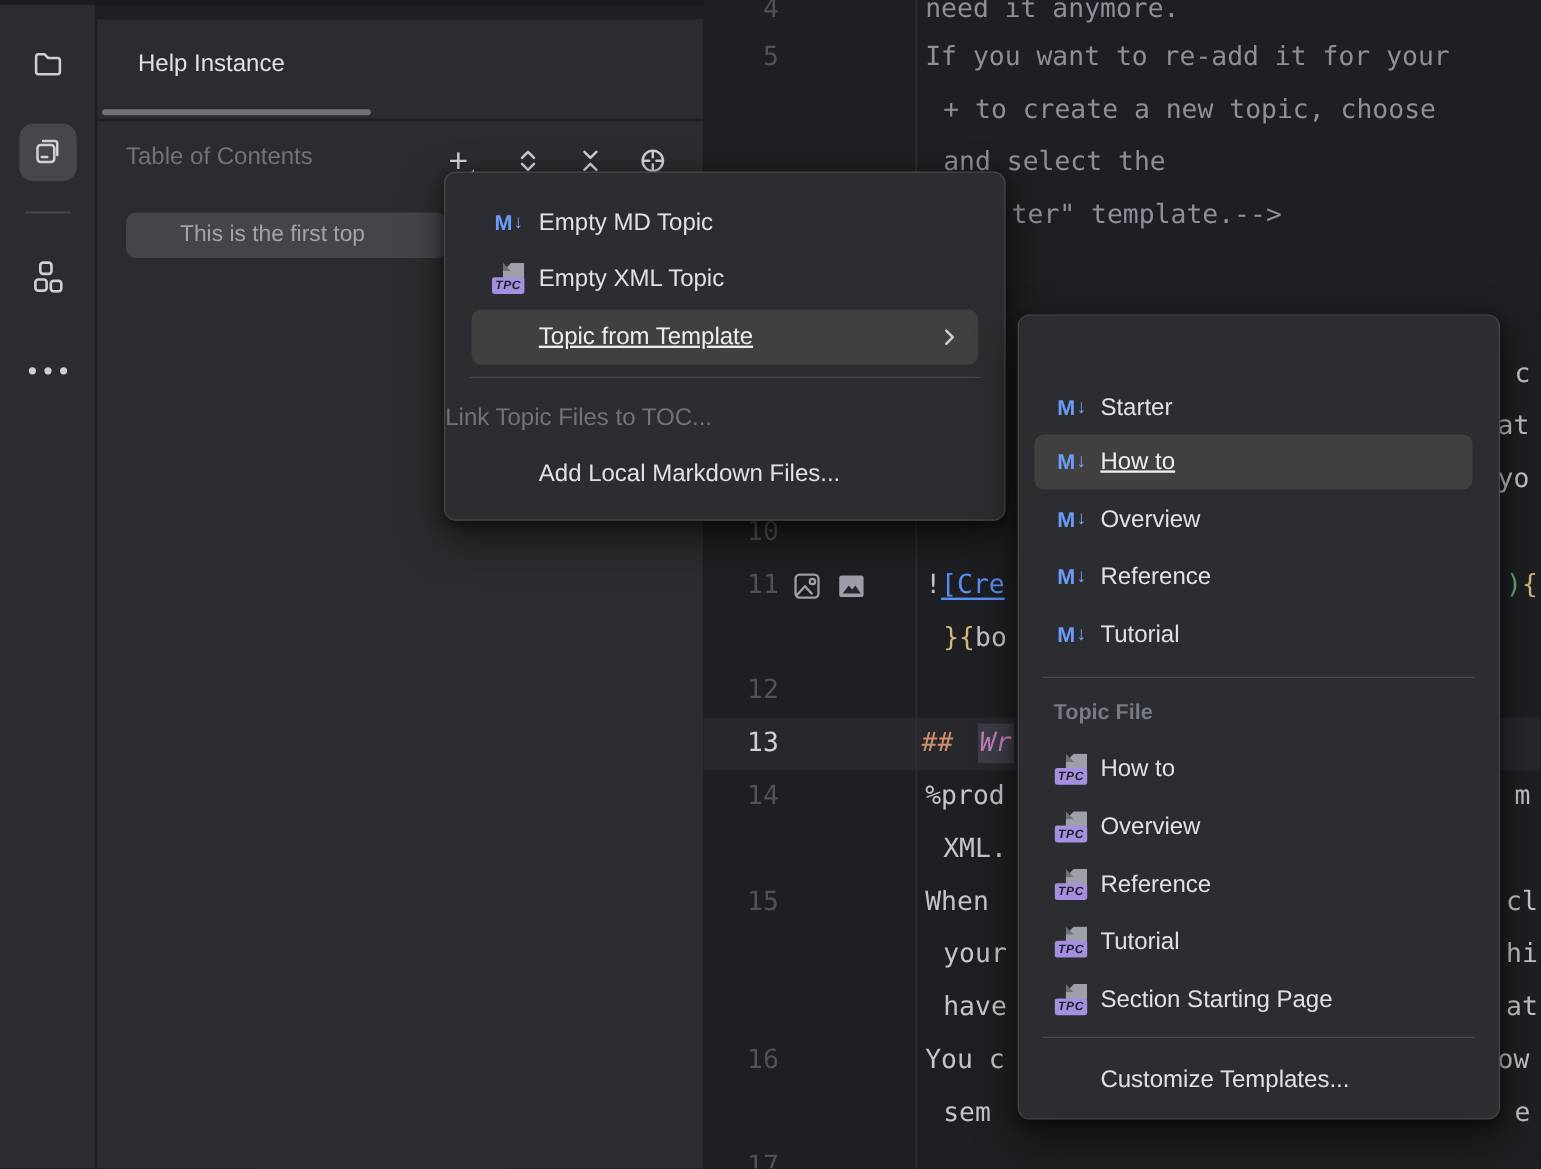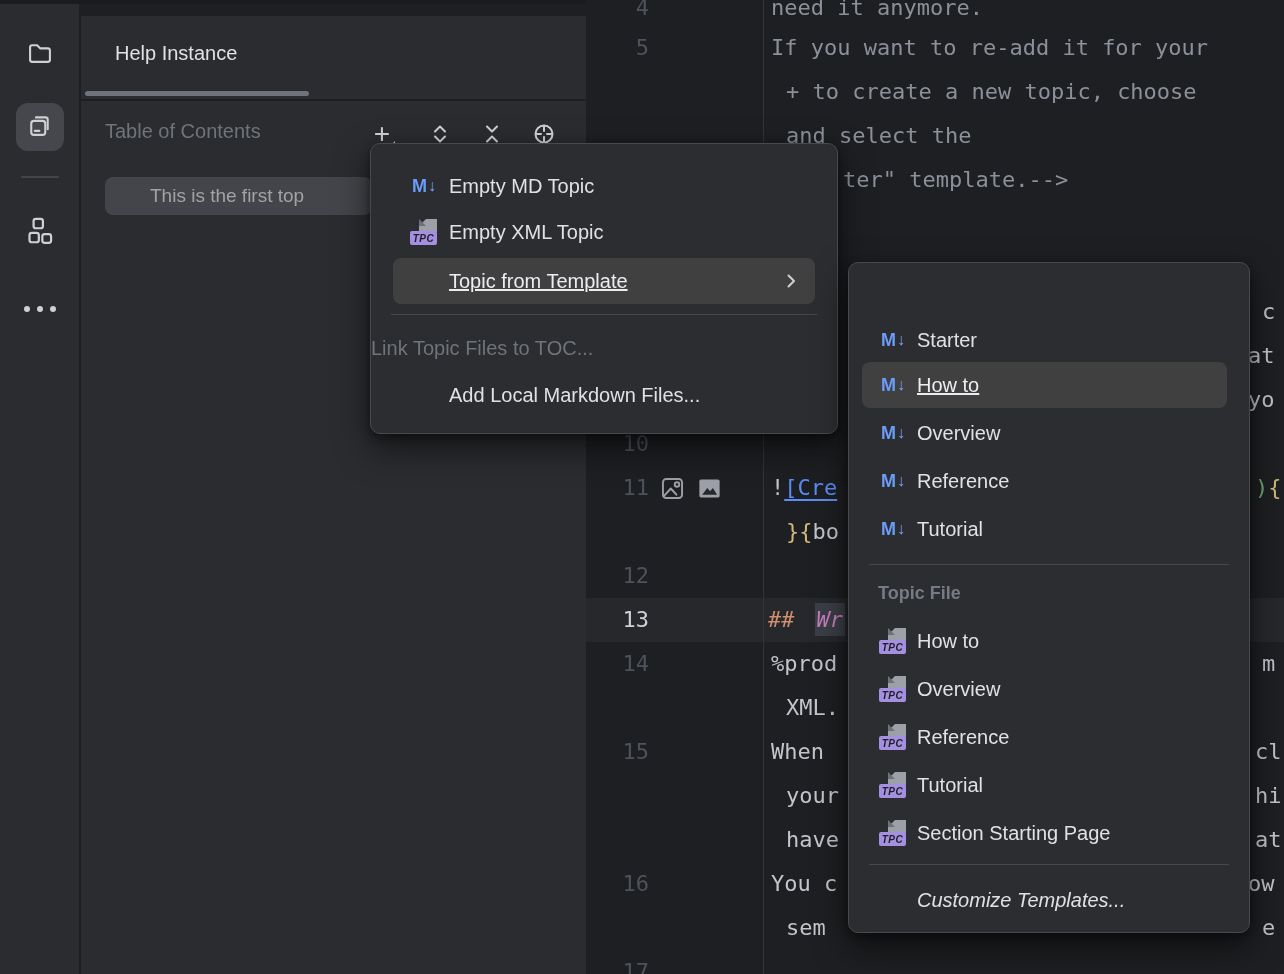--- a/index.html
+++ b/index.html
@@ -332,17 +332,17 @@
     <div class="m-row" style="top:550px;height:40px;padding-left:68px;">
       <span class="ic tpc" style="left:29px;">
           <i class="doc"></i>
           <i class="fold"></i>
           <i class="badge">TPC</i>
         </span>
       <span>Section Starting Page</span>
     </div>
 
     <div class="m-sep" style="top:601px;"></div>
-    <div class="m-row" style="top:617px;height:40px;padding-left:68px;font-style:italic;">
+    <div class="m-row" style="top:617px;height:40px;padding-left:68px;">
       <span>Customize Templates...</span>
     </div>
   </div>
 </div>
 
 </body></html>

